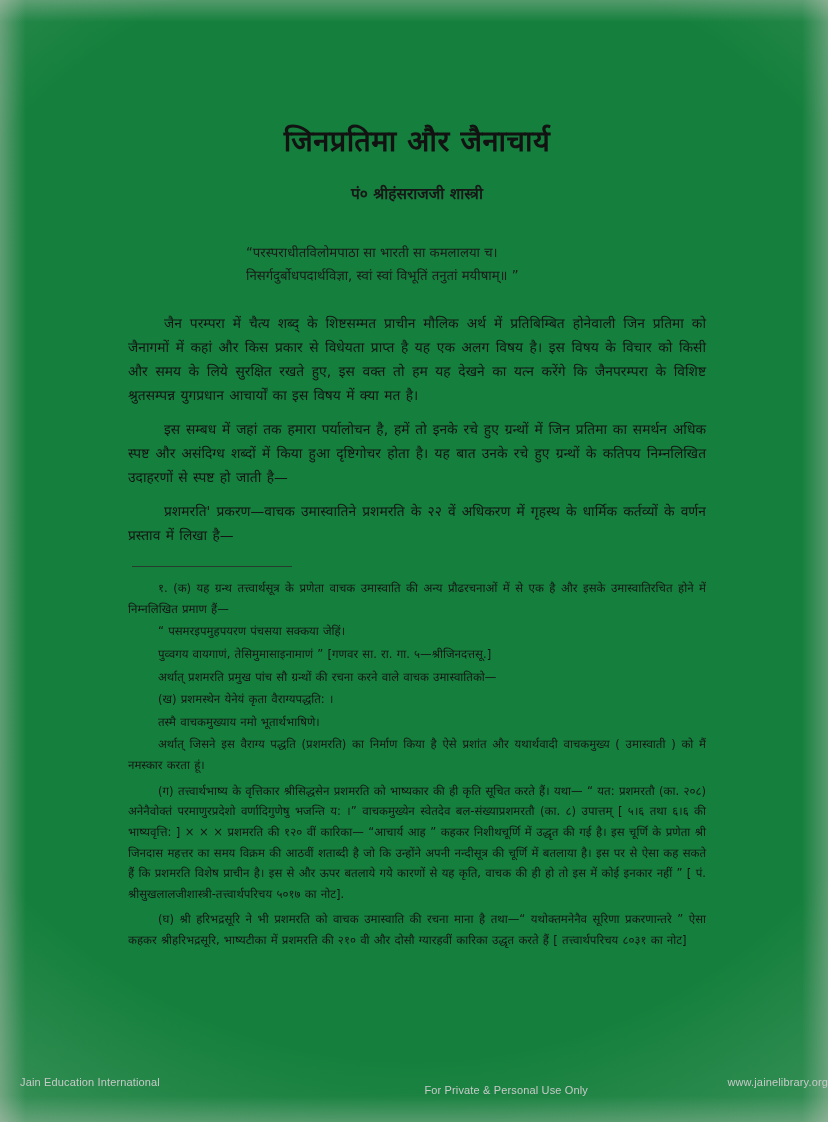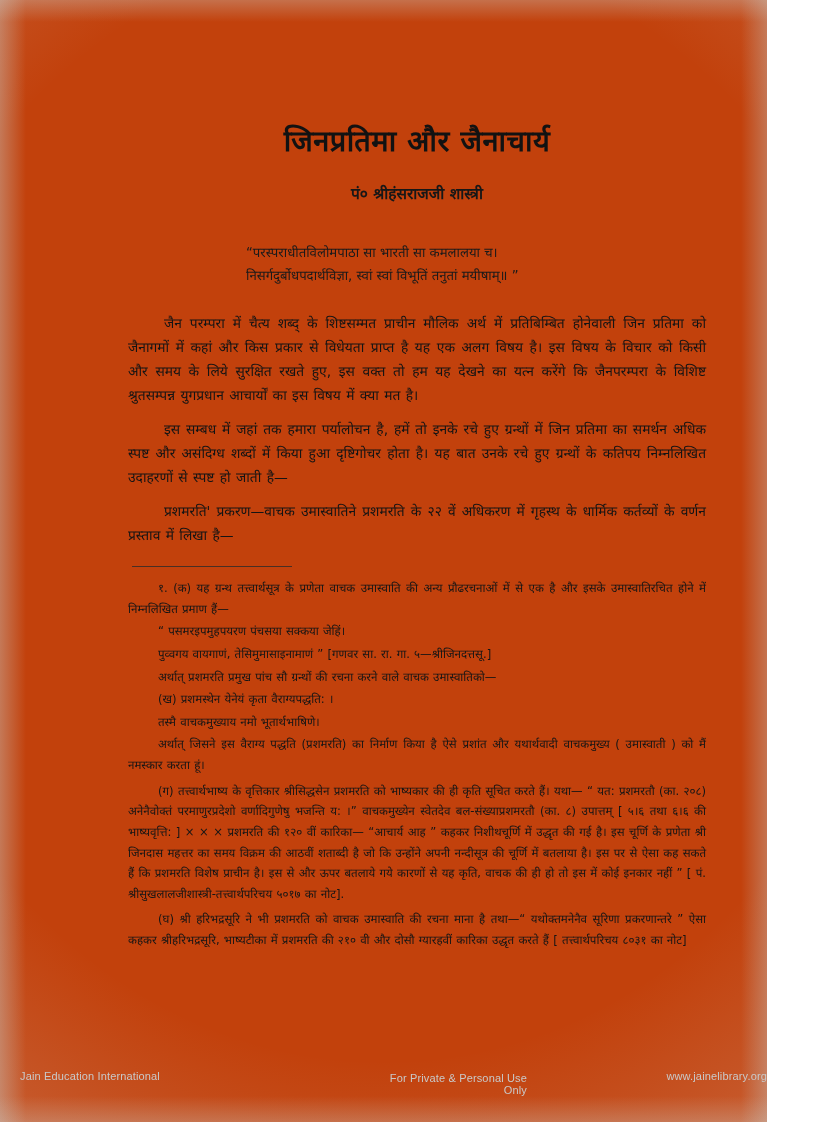--- a/index.html
+++ b/index.html
@@ -5,23 +5,23 @@
   html, body {
     margin: 0;
     padding: 0;
     background: #ffffff;
   }
   body {
     font-family: "Liberation Serif", "DejaVu Serif", serif;
   }
   .page {
     position: relative;
-    width: 767px;
+    width: 828px;
     height: 1122px;
-    background: #c2410c;
+    background: #15803d;
     overflow: hidden;
     box-sizing: border-box;
     text-decoration: underline;
   }
 
   
   .scan-tint {
     position: absolute;
     inset: 0;
     background:

